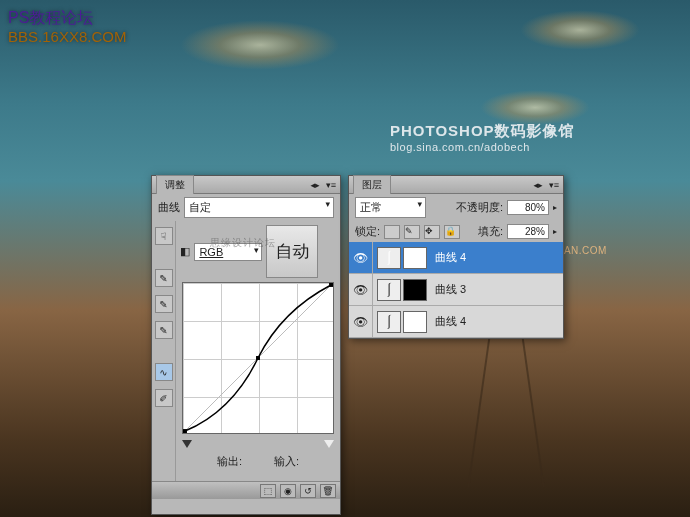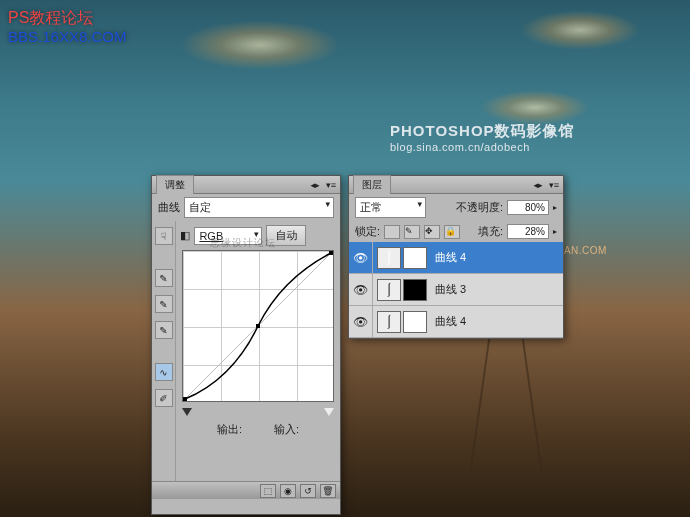--- a/index.html
+++ b/index.html
@@ -1,39 +1,39 @@
 <!DOCTYPE html>
 <html><head>
 <meta charset="utf-8">
 <style>
 * { margin: 0; padding: 0; box-sizing: border-box; font-family: "Microsoft YaHei", Arial, sans-serif; }
 body { width: 690px; height: 517px; overflow: hidden; position: relative; background: linear-gradient(180deg, #2a5a6a 0%, #3d7a8a 20%, #4a8a98 35%, #886544 60%, #4a3520 85%, #2a1f12 100%); }
-.watermark { position: absolute; top: 8px; left: 8px; color: #ef4444; font-size: 16px; font-family: Arial, sans-serif; text-shadow: 0 0 4px rgba(0,0,0,0.6); }
-.watermark2 { position: absolute; top: 28px; left: 8px; color: #1d4ed8; font-size: 15px; text-shadow: 0 0 4px rgba(0,0,0,0.6); }
+.watermark { position: absolute; top: 8px; left: 8px; color: #4c1d95; font-size: 16px; font-family: Arial, sans-serif; text-shadow: 0 0 4px rgba(0,0,0,0.6); }
+.watermark2 { position: absolute; top: 28px; left: 8px; color: #a16207; font-size: 15px; text-shadow: 0 0 4px rgba(0,0,0,0.6); }
 .centerlogo { position: absolute; top: 122px; left: 390px; color: #dde6ea; text-align: left; }
 .centerlogo .l1 { font-size: 15px; font-weight: bold; letter-spacing: 1px; }
 .centerlogo .l2 { font-size: 11px; letter-spacing: 0.5px; }
 .mwm { position: absolute; top: 245px; left: 490px; color: #e8b880; font-size: 10px; letter-spacing: 0.5px; opacity: 0.9; }
 .cloud { position: absolute; background: radial-gradient(ellipse, rgba(250,230,180,0.6), rgba(200,150,80,0.4), transparent 70%); border-radius: 50%; }
 .cloud.c1 { top: 20px; left: 180px; width: 160px; height: 50px; }
 .cloud.c2 { top: 10px; left: 520px; width: 120px; height: 40px; }
 .cloud.c3 { top: 90px; left: 480px; width: 110px; height: 35px; }
 .rails { position: absolute; bottom: 30px; left: 380px; width: 250px; height: 180px; opacity: 0.6; }
 .rails::before, .rails::after { content: ""; position: absolute; bottom: 0; width: 2px; height: 100%; background: #3a2a1a; }
 .rails::before { left: 40%; transform: skewX(-8deg); }
 .rails::after { left: 60%; transform: skewX(8deg); }
 .panel { position: absolute; background: #b8b8b8; border: 1px solid #555; box-shadow: 2px 2px 8px rgba(0,0,0,0.5); font-size: 11px; color: #222; }
 .panel-tabs { display: flex; background: linear-gradient(#c8c8c8, #aaa); height: 18px; border-bottom: 1px solid #777; align-items: center; padding-left: 4px; justify-content: flex-end; }
 .panel-tabs .tab { padding: 2px 8px; background: #b8b8b8; border: 1px solid #888; border-bottom: none; font-size: 10px; }
 .panel-tabs .flex { flex: 1; }
 .panel-tabs .picon { width: 14px; height: 14px; display: flex; align-items: center; justify-content: center; font-size: 9px; margin-right: 2px; cursor: pointer; }
 .row { display: flex; align-items: center; padding: 3px 6px; gap: 4px; }
 .sel { flex: 1; background: #fff; border: 1px solid #888; padding: 2px 4px; font-size: 11px; position: relative; }
 .sel::after { content: "▾"; position: absolute; right: 3px; top: 1px; font-size: 9px; }
-.btn { background: linear-gradient(#e8e8e8,#c8c8c8); border: 1px solid #888; padding: 2px 8px; font-size: 11px; cursor: pointer; }
+.btn { background: linear-gradient(#e8e8e8,#c8c8c8); border: 1px solid #888; padding: 14px 8px; font-size: 17px; cursor: pointer; }
 .numfield { width: 42px; background: #fff; border: 1px solid #888; padding: 1px 3px; font-size: 10px; text-align: right; }
 .curves-panel { top: 175px; left: 151px; width: 190px; height: 340px; }
 .curves-body { display: flex; height: 260px; }
 .curves-tools { width: 24px; background: #b8b8b8; border-right: 1px solid #999; display: flex; flex-direction: column; align-items: center; padding-top: 6px; gap: 8px; }
 .curves-tools .tool { width: 18px; height: 18px; border: 1px solid #888; background: #c8c8c8; display: flex; align-items: center; justify-content: center; font-size: 10px; cursor: pointer; }
 .curves-tools .sep { height: 8px; }
 .curves-main { flex: 1; padding: 4px; }
 .curves-ch { display: flex; align-items: center; gap: 4px; margin-bottom: 4px; }
 .histo { position: relative; width: 152px; height: 152px; background: #fff; border: 1px solid #666; margin: 0 2px 4px 2px; }
 .histo .grid { position: absolute; inset: 0; background-image: linear-gradient(#ccc 1px, transparent 1px), linear-gradient(90deg, #ccc 1px, transparent 1px); background-size: 38px 38px; }

